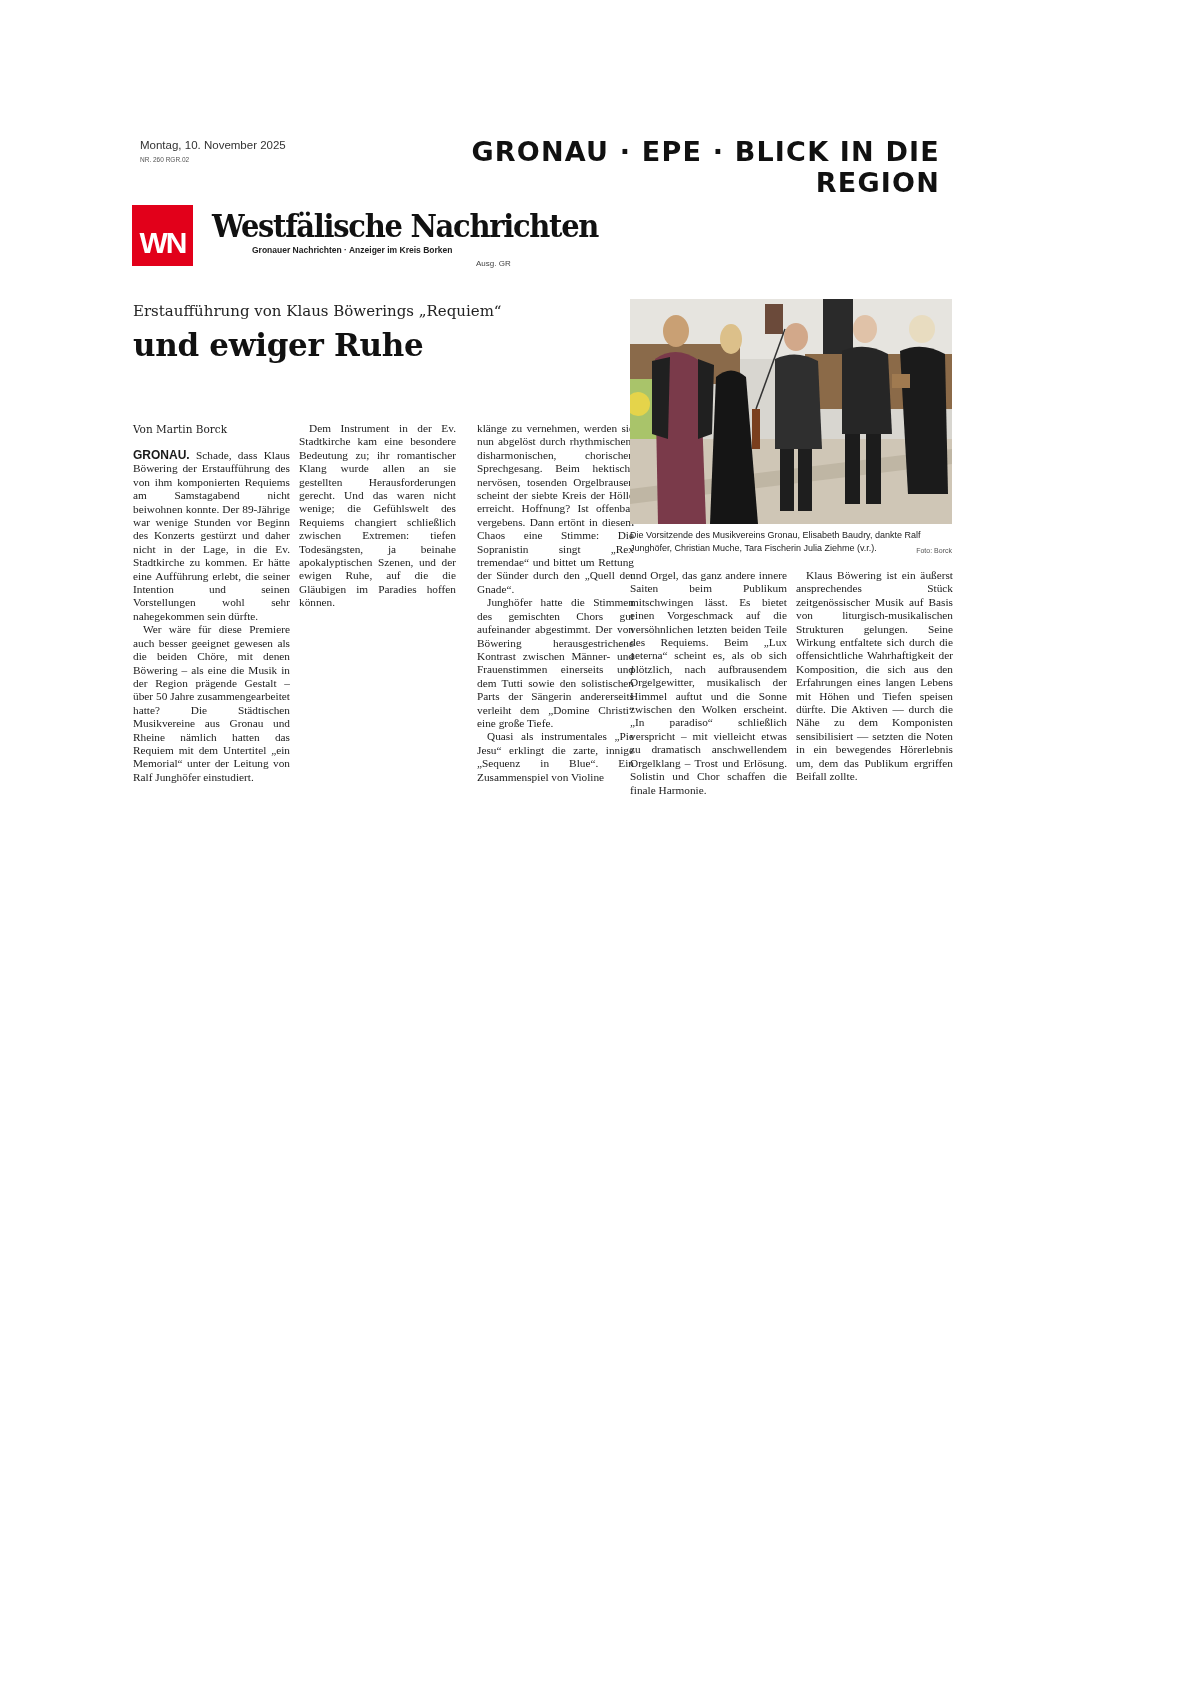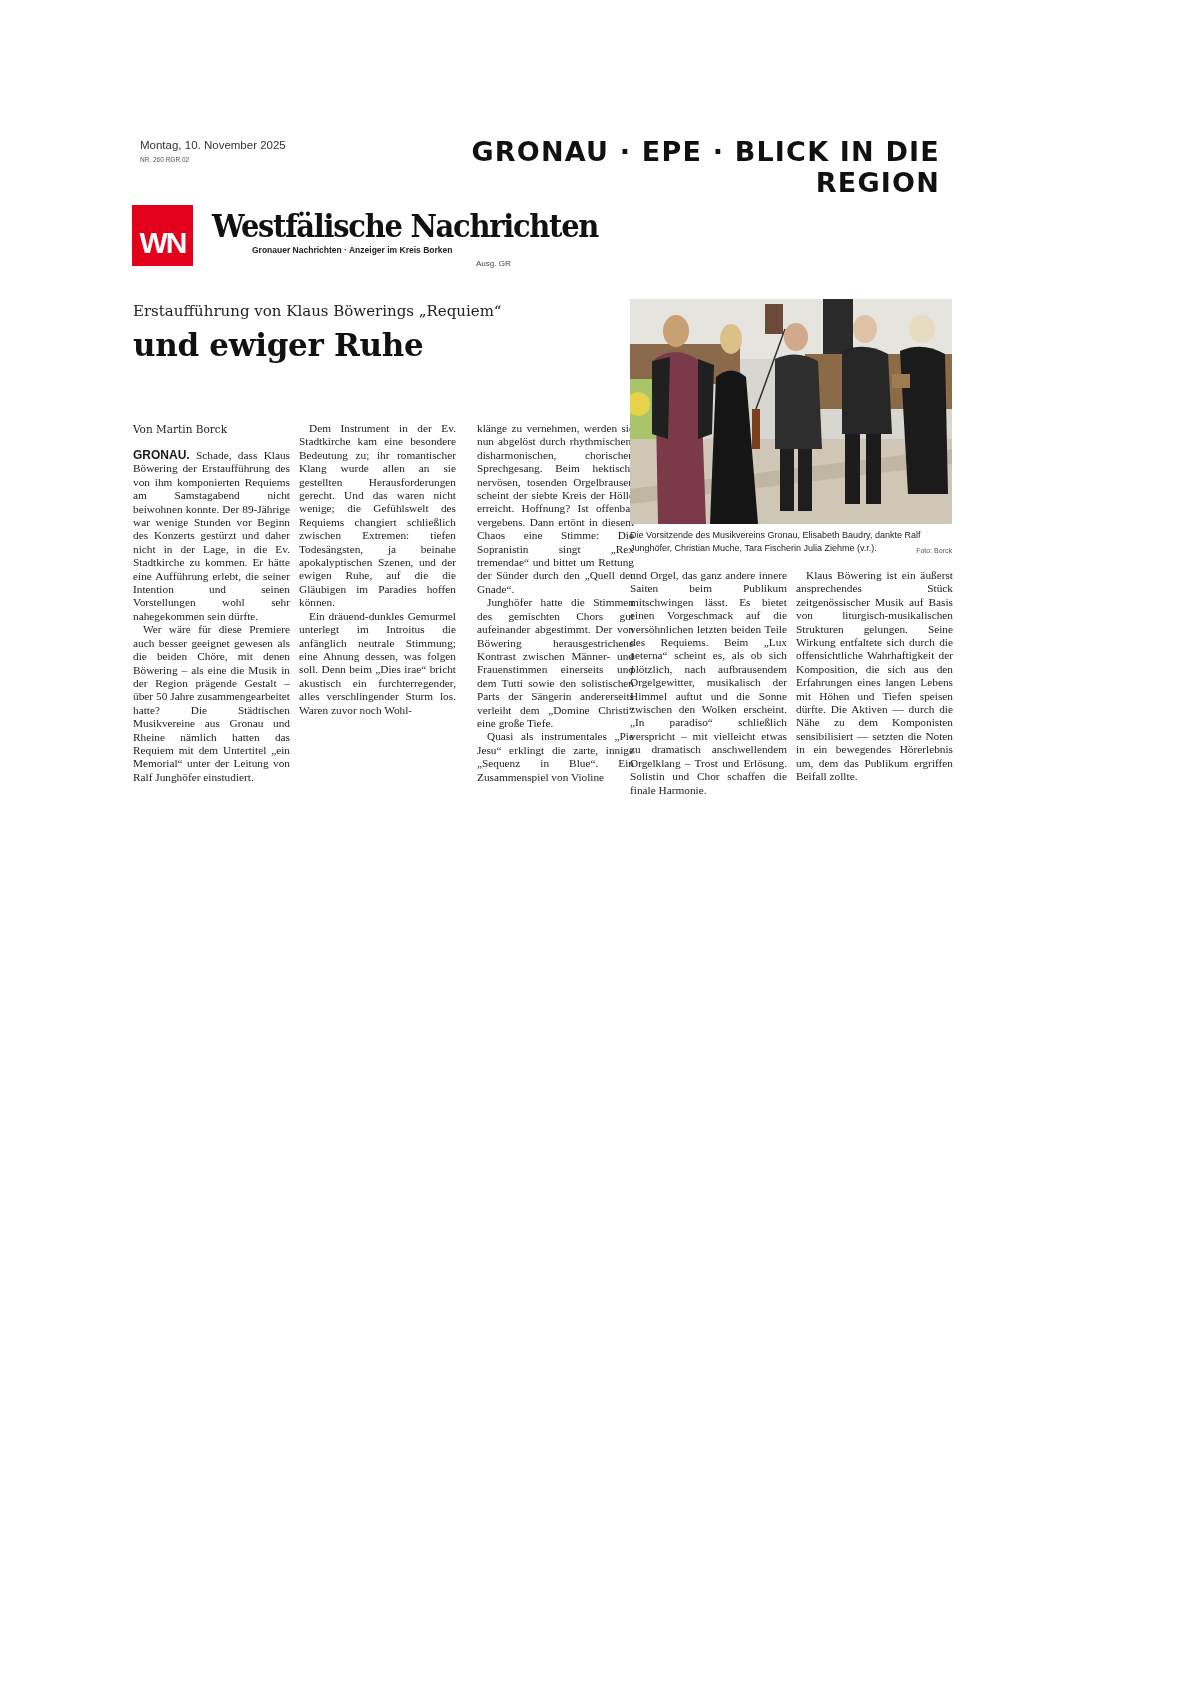--- a/index.html
+++ b/index.html
@@ -49,21 +49,20 @@
 </div>
 <div class="abs byline">Von Martin Borck</div>
 
 <div class="col c1">
   <p><span class="dateline">GRONAU.</span> <span>Schade, dass Klaus Böwering der Erstaufführung des von ihm komponierten Requiems am Samstagabend nicht beiwohnen konnte. Der 89-Jährige war wenige Stunden vor Beginn des Konzerts gestürzt und daher nicht in der Lage, in die Ev. Stadtkirche zu kommen. Er hätte eine Aufführung erlebt, die seiner Intention und seinen Vorstellungen wohl sehr nahegekommen sein dürfte.</span></p>
   <p class="ind">Wer wäre für diese Premiere auch besser geeignet gewesen als die beiden Chöre, mit denen Böwering – als eine die Musik in der Region prägende Gestalt – über 50 Jahre zusammengearbeitet hatte? Die Städtischen Musikvereine aus Gronau und Rheine nämlich hatten das Requiem mit dem Untertitel „ein Memorial“ unter der Leitung von Ralf Junghöfer einstudiert.</p>
 </div>
 
 <div class="col c2">
   <p class="ind">Dem Instrument in der Ev. Stadtkirche kam eine besondere Bedeutung zu; ihr romantischer Klang wurde allen an sie gestellten Herausforderungen gerecht. Und das waren nicht wenige; die Gefühlswelt des Requiems changiert schließlich zwischen Extremen: tiefen Todesängsten, ja beinahe apokalyptischen Szenen, und der ewigen Ruhe, auf die die Gläubigen im Paradies hoffen können.</p>
-  <p class="ind">Ein dräuend-dunkles Gemurmel unterlegt im Introitus die anfänglich neutrale Stimmung; eine Ahnung dessen, was folgen soll. Denn beim „Dies irae“ bricht akustisch ein furchterregender, alles verschlingender Sturm los. Waren zuvor noch Wohl-</p>
 </div>
 
 <div class="col c3">
   <p>klänge zu vernehmen, werden sie nun abgelöst durch rhythmischen, disharmonischen, chorischen Sprechgesang. Beim hektisch-nervösen, tosenden Orgelbrausen scheint der siebte Kreis der Hölle erreicht. Hoffnung? Ist offenbar vergebens. Dann ertönt in diesem Chaos eine Stimme: Die Sopranistin singt „Rex tremendae“ und bittet um Rettung der Sünder durch den „Quell der Gnade“.</p>
   <p class="ind">Junghöfer hatte die Stimmen des gemischten Chors gut aufeinander abgestimmt. Der von Böwering herausgestrichene Kontrast zwischen Männer- und Frauenstimmen einerseits und dem Tutti sowie den solistischen Parts der Sängerin andererseits verleiht dem „Domine Christi“ eine große Tiefe.</p>
   <p class="ind">Quasi als instrumentales „Pie Jesu“ erklingt die zarte, innige „Sequenz in Blue“. Ein Zusammenspiel von Violine</p>
 </div>
 
 <div class="abs photo">
   <svg width="322" height="225" viewBox="0 0 322 225">

